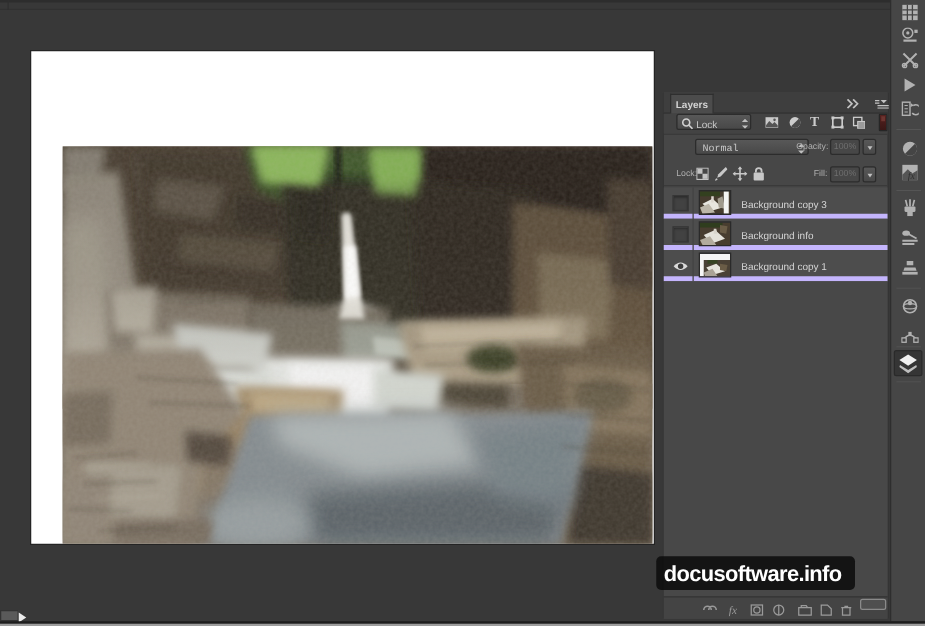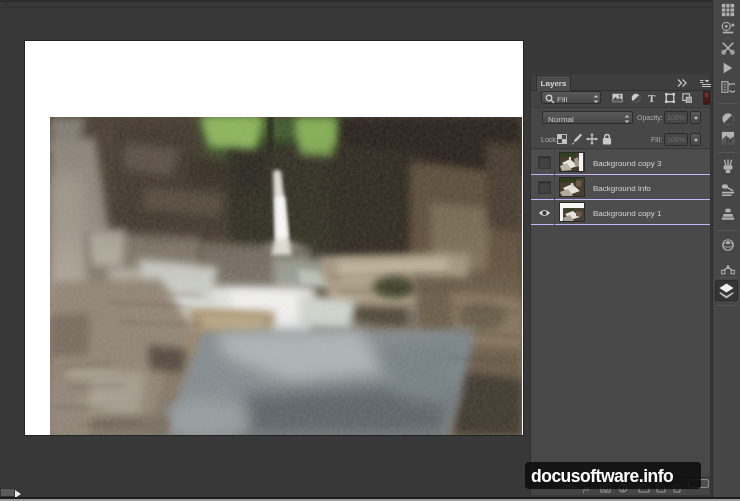--- a/index.html
+++ b/index.html
@@ -31,29 +31,29 @@
   .dd    { position:absolute; background:linear-gradient(#585858,#484848); border:1px solid #2c2c2c;
            border-radius:2px; color:#c8c8c8; font-size:8px; }
   .valbox{ position:absolute; background:#474747; border:1px solid #2c2c2c; border-radius:2px;
            color:#6f6f6f; font-size:7px; text-align:center; }
   .ddbtn { position:absolute; width:11px; height:13px; background:linear-gradient(#585858,#484848);
            border:1px solid #2c2c2c; border-radius:2px; }
   .ddbtn:after { content:""; position:absolute; left:2.5px; top:5px; border:2.5px solid transparent;
            border-top:3.5px solid #c0c0c0; }
 
   .lrow  { position:absolute; left:0; width:100%; height:25px; background:#4d4d4d;
-           border-bottom:1px solid #c4b5fd; }
+           border-bottom:4px solid #c4b5fd; }
   .eyebox{ position:absolute; left:7px; top:6px; width:13px; height:13px; background:#424242;
            border:1px solid #363636; box-shadow:inset 0 1px 2px rgba(0,0,0,0.4); }
   .thumb { position:absolute; left:29px; top:3px; width:24px; height:18px; background:#222;
            outline:1px solid #2a2a2a; }
   .lname { position:absolute; left:62px; top:9px; color:#d4d4d4; font-size:8px; }
 
   
-  #wm { left:525px; top:462px; width:176px; height:27px; background:rgba(12,12,12,0.88);
+  #wm { left:525px; top:445px; width:159px; height:27px; background:rgba(12,12,12,0.88);
         border-radius:4px; color:#fff; font-size:17.5px; font-weight:bold; line-height:28px;
         padding-left:6px; letter-spacing:-0.5px; }
 
   
   #botline  { left:0; top:497px; width:740px; height:2px; background:#1d1d1d; }
   #botline2 { left:0; top:499px; width:740px; height:2px; background:#9d9d9d; }
 </style>
 </head>
 <body>
 
@@ -289,21 +289,21 @@
     <path d="M2,5.5 L11,5.5 M2,7.5 L11,7.5" stroke="#c2c2c2" stroke-width="1" fill="none"></path>
   </svg>
 
   <div class="abs" style="left:0;top:17px;width:100%;height:16px;background:#434343;"></div>
 
   <div class="dd" style="left:10px;top:17px;width:60px;height:13px;">
     <svg class="abs" style="left:3px;top:2px" width="10" height="10" viewBox="0 0 10 10">
       <circle cx="4" cy="4" r="2.8" stroke="#d0d0d0" stroke-width="1.3" fill="none"></circle>
       <path d="M6.2,6.2 L9,9" stroke="#d0d0d0" stroke-width="1.4"></path>
     </svg>
-    <span style="position:absolute;left:15px;top:2.5px;">Fill</span>
+    <span style="position:absolute;left:15px;top:2.5px;">Lock</span>
     <svg class="abs" style="left:51px;top:3px" width="6" height="8" viewBox="0 0 6 8">
       <path d="M3,0 L5.5,2.6 L0.5,2.6 z M3,8 L5.5,5.4 L0.5,5.4 z" fill="#bfbfbf"></path>
     </svg>
   </div>
   <svg class="abs" style="left:81px;top:19px" width="11" height="10" viewBox="0 0 13 11">
     <rect x="0.5" y="0.5" width="12" height="10" fill="#c9c9c9"></rect>
     <path d="M1,8 l3,-4 l3,3 l2,-2 l3,3 v2 h-11 z" fill="#555"></path>
     <circle cx="9" cy="3" r="1.2" fill="#555"></circle>
   </svg>
   <svg class="abs" style="left:100px;top:19px" width="10" height="10" viewBox="0 0 12 12">
@@ -322,21 +322,21 @@
     <rect x="1" y="1" width="8" height="8" stroke="#cccccc" stroke-width="1.3" fill="none"></rect>
     <rect x="5" y="5" width="7" height="7" fill="#9a9a9a" stroke="#cccccc" stroke-width="1"></rect>
   </svg>
   <div class="abs" style="left:172px;top:17px;width:7px;height:14px;background:linear-gradient(#55211f,#3a1716);border:1px solid #262626;border-radius:1px;">
     <div style="position:absolute;left:1px;top:1px;width:3px;height:4px;background:#6d3531;"></div>
   </div>
 
   <div class="abs" style="left:0;top:33px;width:100%;height:1px;background:#3a3a3a;"></div>
   <div class="abs" style="left:0;top:74px;width:100%;height:1px;background:#3a3a3a;"></div>
 
-  <div class="dd" style="left:11px;top:37px;width:91px;height:13px;">
+  <div class="dd" style="left:25px;top:37px;width:91px;height:13px;font-family:Liberation Mono, monospace;">
     <span style="position:absolute;left:5px;top:2.5px;">Normal</span>
     <svg class="abs" style="left:81px;top:3px" width="6" height="8" viewBox="0 0 6 8">
       <path d="M3,0 L5.5,2.6 L0.5,2.6 z M3,8 L5.5,5.4 L0.5,5.4 z" fill="#bfbfbf"></path>
     </svg>
   </div>
   <div class="plabel abs" style="left:106px;top:40px;">Opacity:</div>
   <div class="valbox" style="left:133px;top:37px;width:24px;height:13px;line-height:12px;">100%</div>
   <div class="ddbtn" style="left:159px;top:37px;"></div>
 
   <div class="plabel abs" style="left:10px;top:62px;">Lock:</div>

